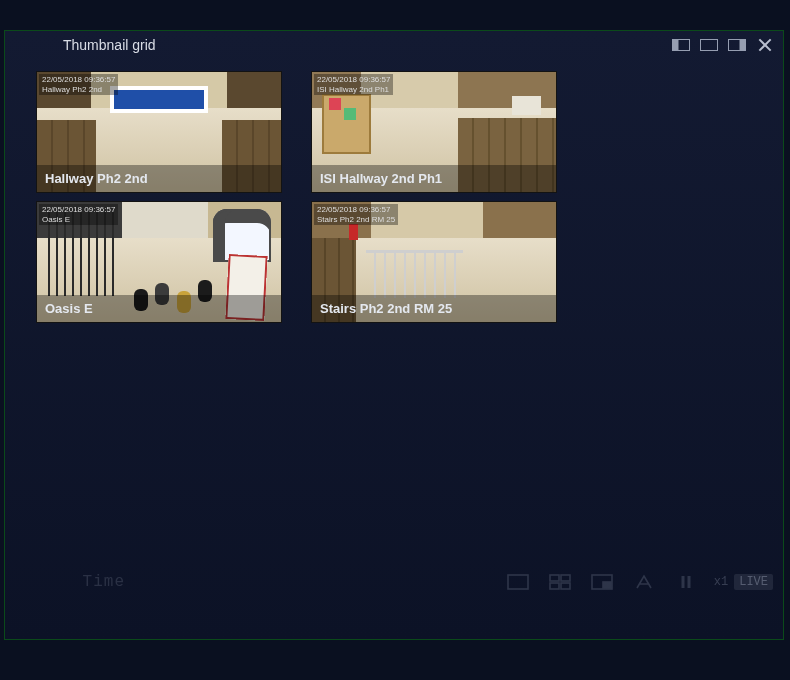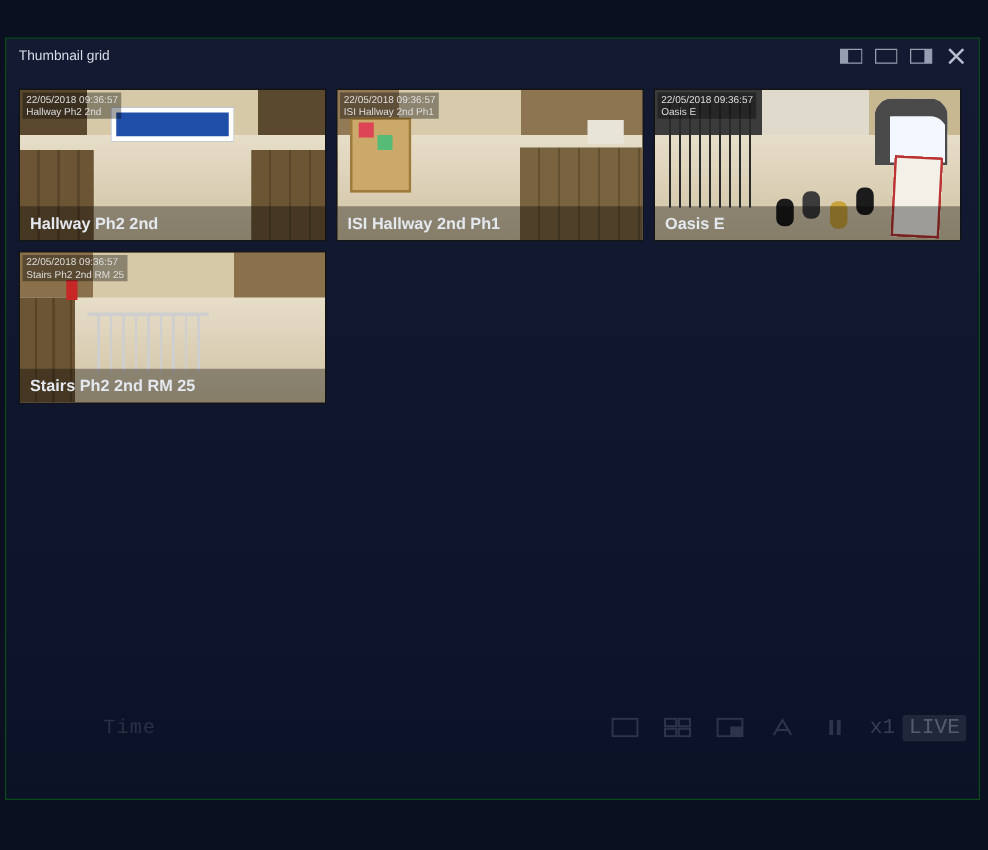--- a/index.html
+++ b/index.html
@@ -1,32 +1,32 @@
 <!DOCTYPE html>
 <html><head>
 <meta charset="utf-8">
 <style>
   * { box-sizing: border-box; margin: 0; padding: 0; }
   html, body { width: 790px; height: 680px; background: #0a1020; font-family: -apple-system, "Segoe UI", Arial, sans-serif; color: #e4e8ef; overflow: hidden; }
   .frame { position: absolute; top: 30px; left: 4px; width: 780px; height: 610px; background: linear-gradient(#131a32, #0c1226); border: 1px solid #0b4a1a; }
   .titlebar { display: flex; align-items: center; padding: 6px 10px 10px 10px; }
-  .title { font-size: 11px; font-weight: 500; color: #d9dde6; }
+  .title { font-size: 14px; font-weight: 500; color: #d9dde6; margin-left: 48px; }
   .spacer { flex: 1; }
   .win-btn { width: 20px; height: 14px; margin-left: 8px; display: flex; align-items: center; justify-content: center; cursor: pointer; opacity: .85; }
   .win-btn svg { width: 18px; height: 14px; }
   .close-x { width: 16px; height: 16px; margin-left: 10px; cursor: pointer; color: #c3c8d4; position: relative; }
   .close-x::before, .close-x::after { content: ""; position: absolute; left: 7px; top: 0; width: 2px; height: 16px; background: #b9bfcf; }
   .close-x::before { transform: rotate(45deg); }
   .close-x::after  { transform: rotate(-45deg); }
   .searchbar { margin: 0 10px; background: #141823; border-radius: 4px; display: flex; align-items: center; padding: 7px 10px; border: 1px solid rgba(255,255,255,.04); }
   .searchbar svg { width: 14px; height: 14px; margin-right: 8px; fill: none; stroke: #c7ccd6; stroke-width: 2; }
   .searchbar input { flex: 1; background: transparent; border: none; outline: none; color: #d4d8e2; font-size: 14px; }
   .searchbar input::placeholder { color: #9ea4b3; }
   .grid { display: flex; flex-wrap: wrap; gap: 8px; padding: 8px 10px; }
-  .thumb { width: 246px; border: 1px solid rgba(0,0,0,.4); background: #202020; position: relative; cursor: pointer; }
+  .thumb { width: 246px; border: 1px solid rgba(0,0,0,.4); background: #202020; position: relative; cursor: pointer; margin-left: 21px; }
   .thumb .img { width: 100%; height: 120px; background: #6d5a45; position: relative; overflow: hidden; }
   .thumb .floor { position: absolute; left:0; right:0; bottom:0; top:30%; background: linear-gradient(180deg, #e7dec9 0%, #cfc2a2 100%); }
   .thumb .walls { position: absolute; left:0; right:0; top:0; height:40%; }
   .overlay-tag { position: absolute; top: 2px; left: 2px; font-size: 8px; color: #dedede; background: rgba(0,0,0,.35); padding: 1px 3px; line-height:1.2; white-space: pre; }
   .caption { background: rgba(0,0,0,.35); font-size: 13px; font-weight: 600; padding: 6px 8px; position: absolute; bottom:0; left:0; right:0; }
   
   .sc1 .walls { background: linear-gradient(90deg,#5a482f 0 22%,#d5c9a7 22% 78%,#5a482f 78%); }
   .sc1 .mat  { position:absolute; left:30%; right:30%; top:12%; height:22%; background:#1f4fa8; border:4px solid #fff; }
   .sc1 .lockL{ position:absolute; left:0; width:24%; top:40%; bottom:0; background: repeating-linear-gradient(90deg,#6b5535 0 14px,#5a462a 14px 16px);}
   .sc1 .lockR{ position:absolute; right:0; width:24%; top:40%; bottom:0; background: repeating-linear-gradient(90deg,#6b5535 0 14px,#5a462a 14px 16px);}
@@ -47,22 +47,22 @@
   .sc4 .walls { background: linear-gradient(90deg,#8a714c 0 24%,#d6c9a8 24% 70%,#8a714c 70%); }
   .sc4 .gate { position:absolute; left:22%; top:40%; width:40%; height:40%; background: repeating-linear-gradient(90deg, rgba(0,0,0,0) 0 8px, #cfcfcf 8px 10px); border-top:3px solid #cfcfcf;}
   .sc4 .lockL{ position:absolute; left:0; width:18%; top:30%; bottom:0; background: repeating-linear-gradient(90deg,#6b5535 0 12px,#584528 12px 14px);}
   .sc4 .ext { position:absolute; left:15%; top:18%; width:4%; height:14%; background:#c62828;}
   .bottombar { position:absolute; left:10px; right:10px; bottom:44px; height:26px; display:flex; align-items:center; color:#4e5568; font-family: "Courier New", monospace; font-size:16px; letter-spacing:1px; opacity:.45; }
   .bottombar .ts-label{ width:110px;text-align:right; }
   .bottombar .ts{ flex:0 0 auto; }
   .bottombar .gap{ flex:1; }
   .bb-icon { width:24px; height:18px; margin-left:18px; opacity:.8; display:flex; align-items:center; justify-content:center; }
   .bb-icon svg{ width:22px; height:16px; stroke:#6a7286; fill:none; stroke-width:1.6; }
-  .bb-tag{ font-size:17px; margin-left:16px; color:#6a7286; letter-spacing:0;}
-  .bb-live{ font-size:17px; margin-left:6px; padding:1px 5px; background:#3a4154; color:#aeb6c9; border-radius:2px; letter-spacing:0;}
+  .bb-tag{ font-size:12px; margin-left:16px; color:#6a7286; letter-spacing:0;}
+  .bb-live{ font-size:12px; margin-left:6px; padding:1px 5px; background:#3a4154; color:#aeb6c9; border-radius:2px; letter-spacing:0;}
 </style>
 </head>
 <body>
 
 <div class="frame">
 
   <div class="titlebar">
     <div class="title">Thumbnail grid</div>
     <div class="spacer"></div>
     <div class="win-btn">

